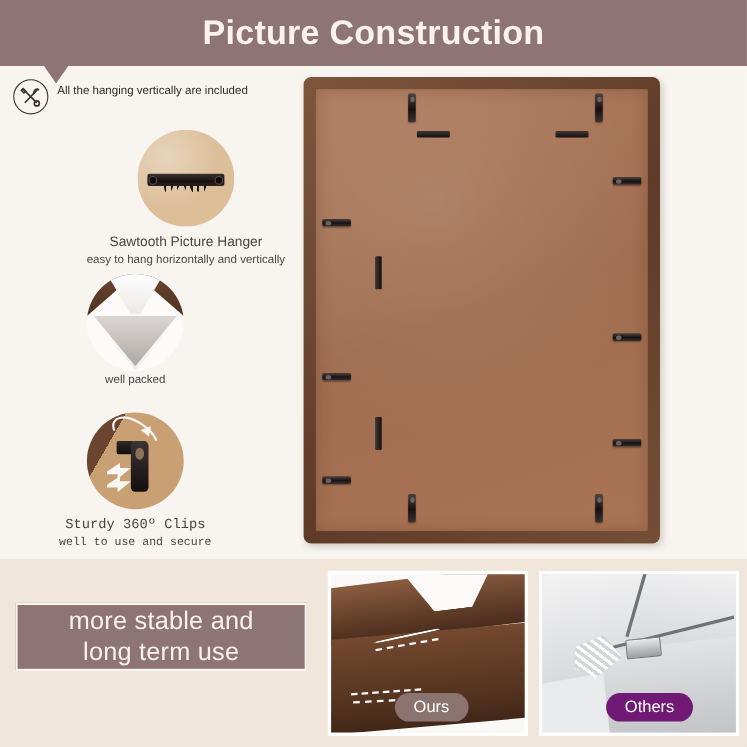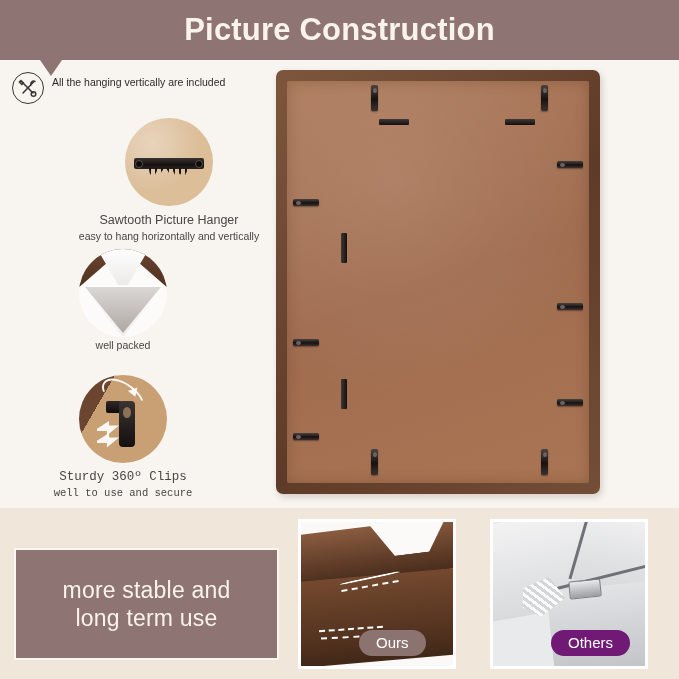--- a/index.html
+++ b/index.html
@@ -304,40 +304,39 @@
     position: absolute;
     left: 0; top: 508px;
     width: 679px;
     height: 171px;
     background: #F0E6DA;
   }
   #stable-banner {
     position: absolute;
     left: 14px; top: 548px;
     width: 265px;
-    height: 112px;
+    height: 62px;
     background: #8E7472;
     border: 2.5px solid #FBF6F0;
     box-sizing: border-box;
     display: flex;
-    align-items: center;
     justify-content: center;
     text-align: center;
   }
   #stable-banner-text {
     color: #FAF3EC;
     font-size: 23px;
     line-height: 28px;
     letter-spacing: .2px;
   }
 
   .compare-card {
     position: absolute;
     top: 519px;
-    width: 158px;
+    width: 182px;
     height: 150px;
     border: 3px solid #FFFFFF;
     box-sizing: border-box;
     overflow: hidden;
   }
   #compare-ours  { left: 298px; background: #FAF9F8; }
   #compare-others{ left: 490px; background: #E9EAEB; }
 
   
   .ours-frame-top {

